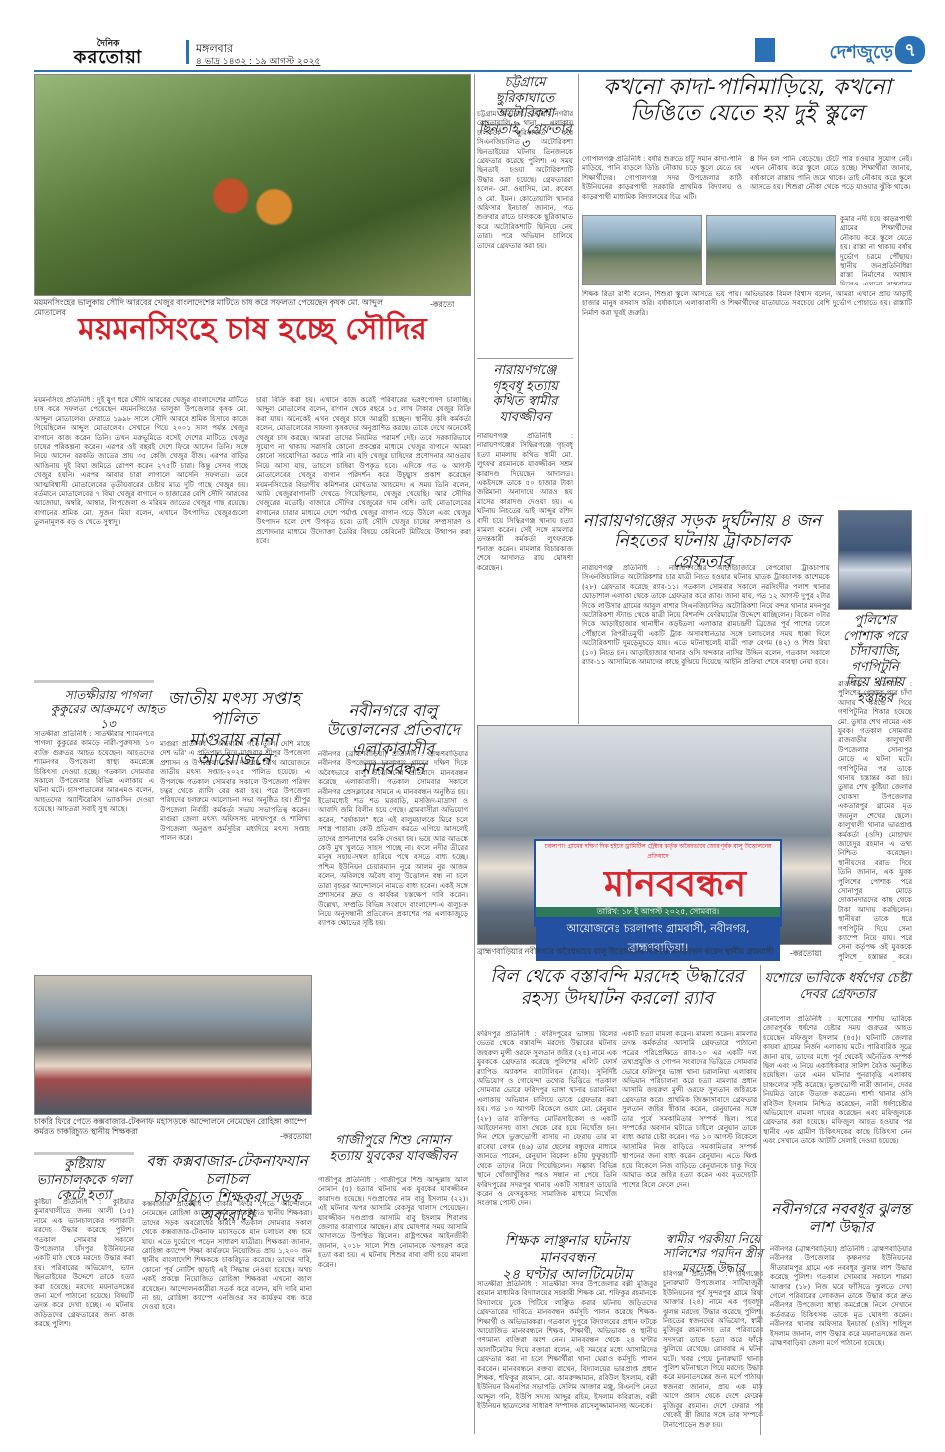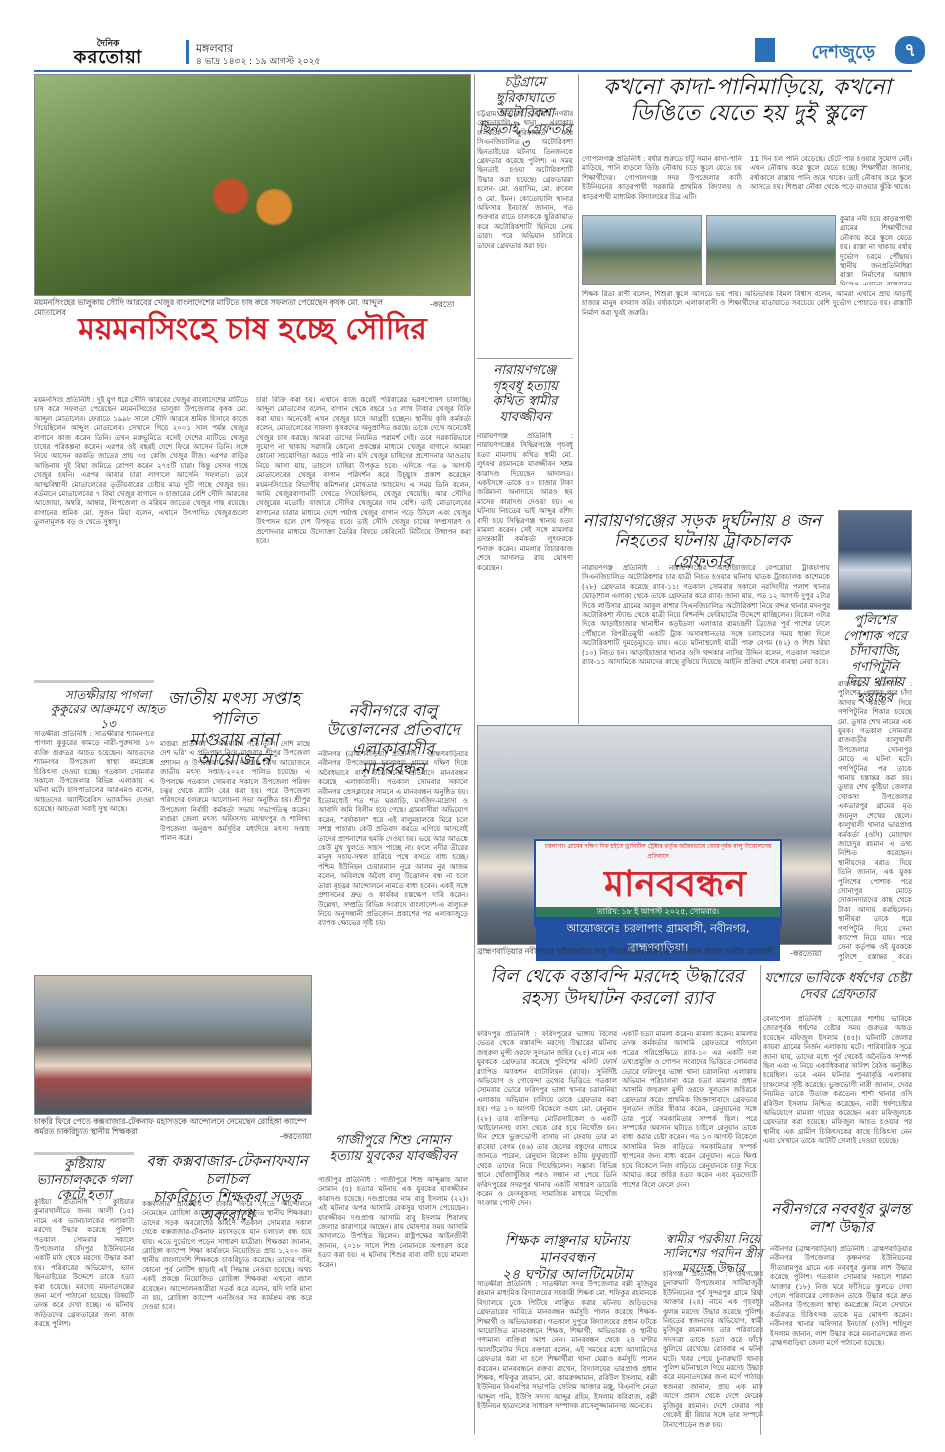--- a/index.html
+++ b/index.html
@@ -3,21 +3,21 @@
 <meta charset="utf-8">
 <style>
   * { box-sizing: border-box; margin: 0; padding: 0; }
   body { width: 945px; height: 1452px; background: #ffffff; font-family: "DejaVu Serif", serif; color: #1a1a1a; position: relative; overflow: hidden; }
   .abs { position: absolute; }
   .masthead-logo { left: 38px; top: 38px; width: 140px; height: 28px; }
   .logo-small { font-size: 9px; font-weight: bold; text-align: center; color: #111; line-height: 10px; font-family: "DejaVu Sans", sans-serif; }
   .logo-big { font-size: 18px; font-weight: 900; color: #111; text-align: center; line-height: 18px; font-family: Liberation Sans, sans-serif; letter-spacing: 1px; }
   .mast-sep { left: 186px; top: 40px; width: 3px; height: 24px; background: #2a72b5; }
   .mast-day { left: 196px; top: 40px; font-size: 11px; font-family: "DejaVu Sans", sans-serif; }
-  .mast-date { left: 196px; top: 54px; font-size: 9px; font-family: "DejaVu Sans", sans-serif; }
+  .mast-date { left: 196px; top: 54px; font-size: 9px; font-family: "DejaVu Sans", sans-serif; text-decoration: underline; }
   .section-brand { right: 58px; top: 38px; font-size: 18px; color: #2a72b5; font-weight: bold; font-family: "DejaVu Sans", sans-serif; }
   .map-icon { right: 170px; top: 38px; width: 20px; height: 24px; background: #2a72b5; clip-path: polygon(20% 0, 70% 5, 90% 35%, 75% 60%, 95% 90%, 55% 100%, 35% 75%, 10% 60%, 25% 30%); }
   .page-badge { right: 20px; top: 36px; width: 30px; height: 28px; background: #2a72b5; color: #fff; font-weight: bold; font-size: 18px; text-align: center; line-height: 28px; border-radius: 45% 45% 40% 40%; font-family: "DejaVu Sans", sans-serif; }
   .rule-top { left: 34px; top: 70px; width: 878px; height: 2px; background: #2a72b5; }
   .photo { background: linear-gradient(135deg, #6b8f4a 0%, #a9c27a 30%, #4f6d33 60%, #d4a548 80%, #8b6b3a 100%); border: 1px solid #888; }
   .photo.palm { background: radial-gradient(circle at 45% 55%, #c2502a 0 6%, transparent 7%), radial-gradient(circle at 55% 60%, #d98a30 0 6%, transparent 7%), linear-gradient(160deg, #98b87a 0%, #5c7d3d 40%, #3e5a27 70%, #87975c 100%); }
   .photo.boat { background: linear-gradient(180deg, #b8cfdf 0%, #8aa7b8 35%, #5b7463 55%, #7d8a6a 70%, #9a9f8e 100%); }
   .photo.rally { background: linear-gradient(180deg, #d9dde0 0%, #b9c2c9 30%, #7a8794 50%, #e9e0d5 65%, #5f6e80 85%, #4c5560 100%); }
   .photo.road { background: linear-gradient(180deg, #c9c2b5 0%, #8a9aa7 30%, #6c6a66 50%, #e8d7c8 65%, #a24b4b 75%, #4d5a66 100%); }
   .photo.police { background: linear-gradient(180deg, #5d6f8a 0%, #3e5677 40%, #cfd8e3 60%, #3a4a66 100%); }
@@ -37,21 +37,21 @@
 <body>
 
 <div class="abs masthead-logo">
   <div class="logo-small">দৈনিক</div>
   <div class="logo-big">করতোয়া</div>
 </div>
 <div class="abs mast-sep"></div>
 <div class="abs mast-day">মঙ্গলবার</div>
 <div class="abs mast-date">৪ ভাদ্র ১৪৩২ : ১৯ আগস্ট ২০২৫</div>
 <div class="abs map-icon"></div>
-<div class="abs section-brand" style="right:70px;">দেশজুড়ে</div>
+<div class="abs section-brand" style="right:52px;">দেশজুড়ে</div>
 <div class="abs page-badge">৭</div>
 <div class="abs rule-top"></div>
 
 <div class="abs photo palm" style="left:34px; top:74px; width:437px; height:222px;"></div>
 <div class="abs caption" style="left:34px; top:298px; width:380px;">ময়মনসিংহের ভালুকায় সৌদি আরবের খেজুর বাংলাদেশের মাটিতে চাষ করে সফলতা পেয়েছেন কৃষক মো. আব্দুল মোতালেব</div>
 <div class="abs credit" style="left:430px; top:298px;">-করতো</div>
 
 <div class="abs hl-red" style="left:34px; top:312px; width:437px; font-size:30px;">
   <div>ময়মনসিংহে চাষ হচ্ছে সৌদির</div>
 </div>
@@ -64,21 +64,21 @@
 <div class="abs hline" style="left:477px; top:358px; width:96px;"></div>
 
 <div class="abs hl" style="left:477px; top:362px; width:96px; font-size:13px;">নারায়ণগঞ্জে গৃহবধূ হত্যায় কথিত স্বামীর যাবজ্জীবন</div>
 <div class="abs body-text" style="left:477px; top:432px; width:96px; height:290px;">নারায়ণগঞ্জ প্রতিনিধি : নারায়ণগঞ্জের সিদ্ধিরগঞ্জে গৃহবধূ হত্যা মামলায় কথিত স্বামী মো. লুৎফর রহমানকে যাবজ্জীবন সশ্রম কারাদণ্ড দিয়েছেন আদালত। একইসঙ্গে তাকে ৫০ হাজার টাকা জরিমানা অনাদায়ে আরও ছয় মাসের কারাদণ্ড দেওয়া হয়। এ ঘটনায় নিহতের ভাই আব্দুর রশিদ বাদী হয়ে সিদ্ধিরগঞ্জ থানায় হত্যা মামলা করেন। সেই সঙ্গে মামলার তদন্তকারী কর্মকর্তা লুৎফরকে শনাক্ত করেন। মামলার বিচারকাজ শেষে আদালত রায় ঘোষণা করেছেন।</div>
 
 <div class="abs hl" style="left:582px; top:74px; width:330px; font-size:22px;">
   <div>কখনো কাদা-পানিমাড়িয়ে, কখনো</div>
   <div>ডিঙিতে যেতে হয় দুই স্কুলে</div>
 </div>
 <div class="abs body-text" style="left:582px; top:155px; width:160px; height:60px;">গোপালগঞ্জ প্রতিনিধি : বর্ষার শুরুতে হাঁটু সমান কাদা-পানি মাড়িয়ে, পানি বাড়লে ডিঙি নৌকায় চড়ে স্কুলে যেতে হয় শিক্ষার্থীদের। গোপালগঞ্জ সদর উপজেলার কাঠি ইউনিয়নের কাড়রপাথী সরকারি প্রাথমিক বিদ্যালয় ও কাড়রপাথী মাধ্যমিক বিদ্যালয়ের চিত্র এটি।</div>
-<div class="abs body-text" style="left:750px; top:155px; width:162px; height:60px;">11 দিন হল পানি বেড়েছে। হেঁটে পার হওয়ার সুযোগ নেই। এখন নৌকায় করে স্কুলে যেতে হচ্ছে। শিক্ষার্থীরা জানায়, বর্ষাকালে রাস্তায় পানি জমে থাকে। তাই নৌকায় করে স্কুলে আসতে হয়। শিশুরা নৌকা থেকে পড়ে যাওয়ার ঝুঁকি থাকে।</div>
+<div class="abs body-text" style="left:750px; top:155px; width:162px; height:60px;">8 দিন হল পানি বেড়েছে। হেঁটে পার হওয়ার সুযোগ নেই। এখন নৌকায় করে স্কুলে যেতে হচ্ছে। শিক্ষার্থীরা জানায়, বর্ষাকালে রাস্তায় পানি জমে থাকে। তাই নৌকায় করে স্কুলে আসতে হয়। শিশুরা নৌকা থেকে পড়ে যাওয়ার ঝুঁকি থাকে।</div>
 <div class="abs photo boat" style="left:582px; top:215px; width:120px; height:70px;"></div>
 <div class="abs photo boat" style="left:706px; top:215px; width:130px; height:70px;"></div>
 <div class="abs body-text" style="left:840px; top:215px; width:72px; height:70px;">কুমার নদী হয়ে কাড়রপাথী গ্রামের শিক্ষার্থীদের নৌকায় করে স্কুলে যেতে হয়। রাস্তা না থাকায় বর্ষায় দুর্ভোগ চরমে পৌঁছায়। স্থানীয় জনপ্রতিনিধিরা রাস্তা নির্মাণের আশ্বাস দিলেও এখনো বাস্তবায়ন হয়নি।</div>
 <div class="abs body-text" style="left:582px; top:290px; width:330px; height:250px;">শিক্ষক রিতা রাণী বলেন, শিশুরা স্কুলে আসতে ভয় পায়। অভিভাবক বিমল বিশ্বাস বলেন, আমরা এখানে প্রায় আড়াই হাজার মানুষ বসবাস করি। বর্ষাকালে এলাকাবাসী ও শিক্ষার্থীদের যাতায়াতে সবচেয়ে বেশি দুর্ভোগ পোহাতে হয়। রাস্তাটি নির্মাণ করা খুবই জরুরি।</div>
 
 <div class="abs hl" style="left:582px; top:510px; width:240px; font-size:17px;">
   <div>নারায়ণগঞ্জের সড়ক দুর্ঘটনায় ৪ জন</div>
   <div>নিহতের ঘটনায় ট্রাকচালক গ্রেফতার</div>
 </div>
 <div class="abs body-text" style="left:582px; top:564px; width:248px; height:156px;">নারায়ণগঞ্জ প্রতিনিধি : নারায়ণগঞ্জের আড়াইহাজারে বেপরোয়া ট্রাকচাপায় সিএনজিচালিত অটোরিকশার চার যাত্রী নিহত হওয়ার ঘটনায় ঘাতক ট্রাকচালক কাশেমকে (২৮) গ্রেফতার করেছে র‍্যাব-১১। গতকাল সোমবার সকালে নরসিংদীর পলাশ থানার ঘোড়াশাল এলাকা থেকে তাকে গ্রেফতার করে র‍্যাব। জানা যায়, গত ১২ আগস্ট দুপুর ২টার দিকে লাউসার গ্রামের আবুল বাশার সিএনজিচালিত অটোরিকশা নিয়ে বন্দর থানার মদনপুর অটোরিকশা স্ট্যান্ড থেকে যাত্রী নিয়ে বিশনন্দি ফেরিঘাটের উদ্দেশে যাচ্ছিলেন। বিকেল ৩টার দিকে আড়াইহাজার থানাধীন কড়ইতলা এলাকার রামচন্দ্রদী ব্রিজের পূর্ব পাশের ঢালে পৌঁছালে বিপরীতমুখী একটি ট্রাক অসাবধানতার সঙ্গে চলাচলের সময় ধাক্কা দিলে অটোরিকশাটি দুমড়েমুচড়ে যায়। এতে ঘটনাস্থলেই যাত্রী পারু বেগম (৪২) ও শিশু রিয়া (১০) নিহত হন। আড়াইহাজার থানার ওসি খন্দকার নাসির উদ্দিন বলেন, গতকাল সকালে র‍্যাব-১১ আসামিকে আমাদের কাছে বুঝিয়ে দিয়েছে আইনি প্রক্রিয়া শেষে ব্যবস্থা নেয়া হবে।</div>

